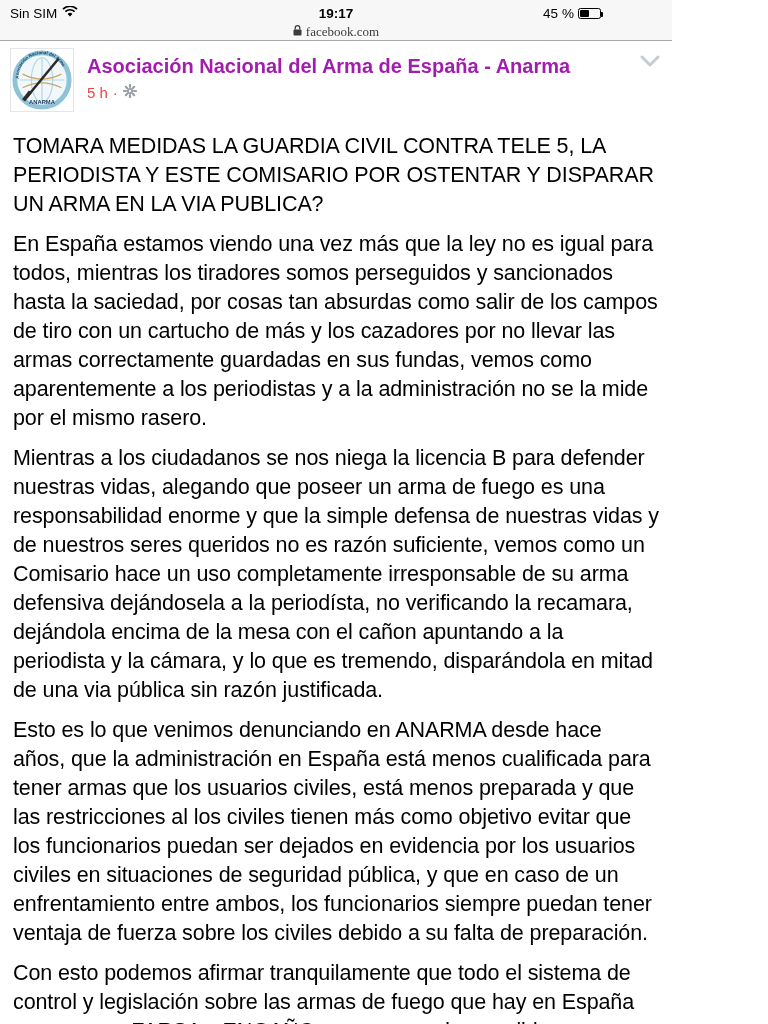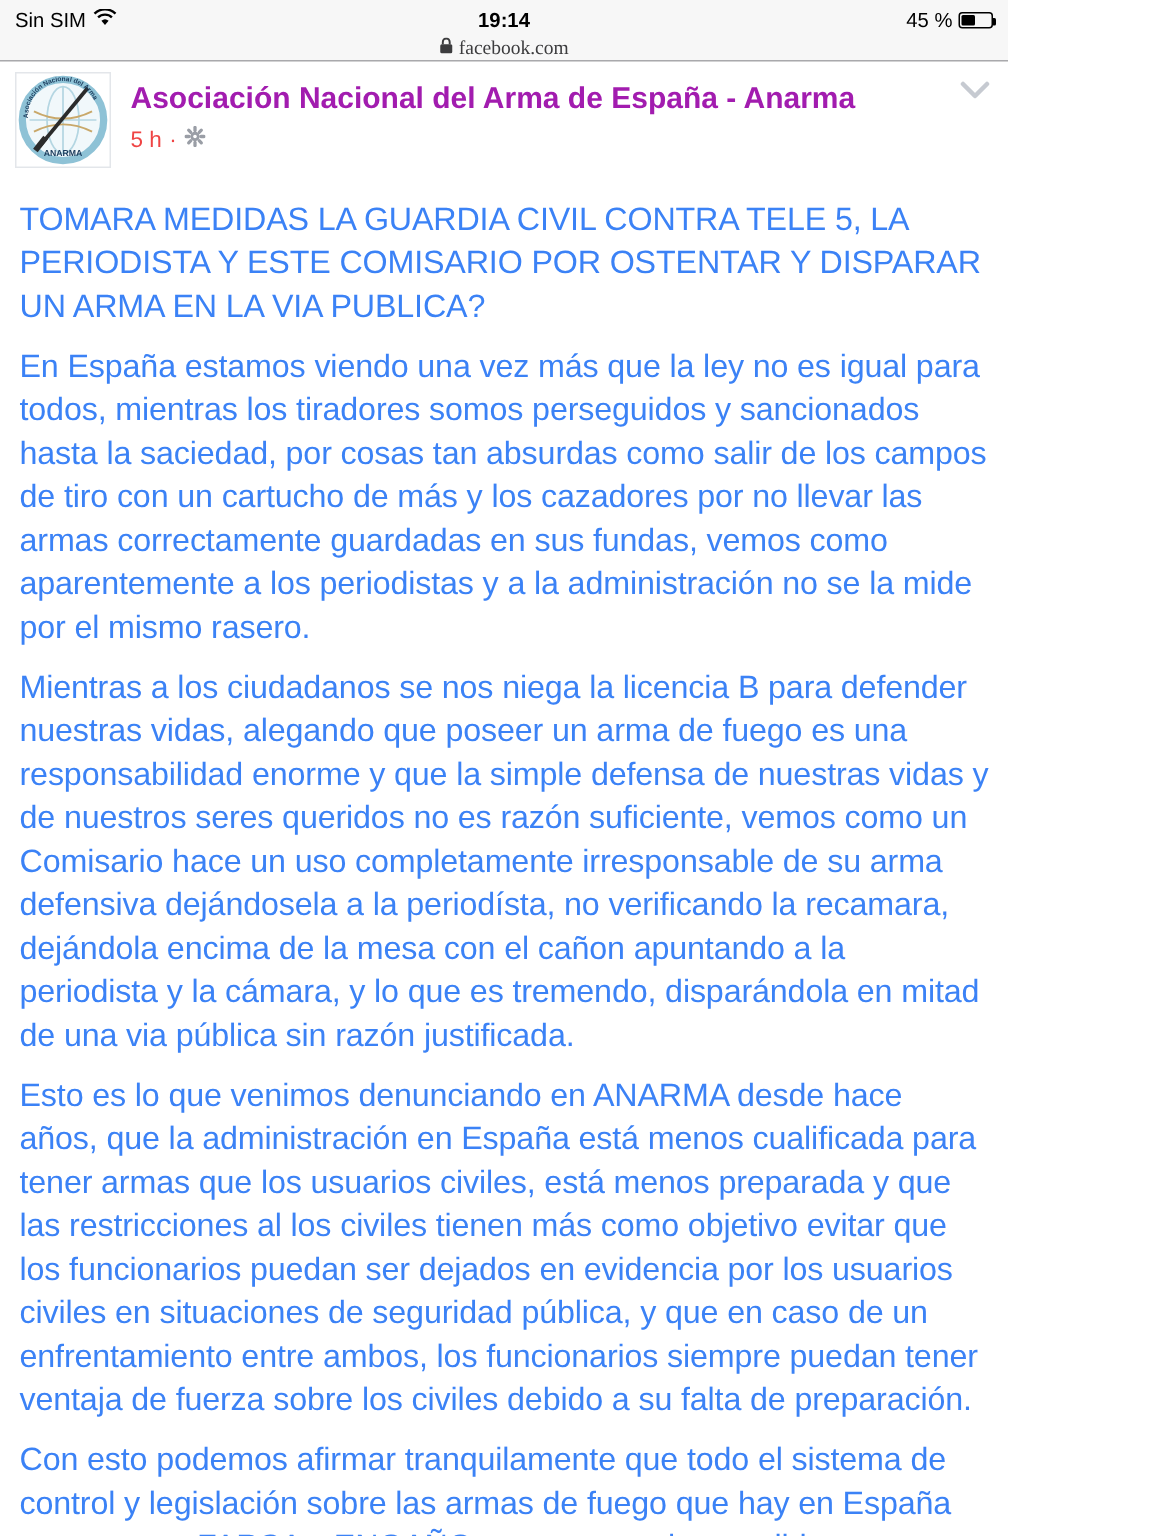--- a/index.html
+++ b/index.html
@@ -18,21 +18,21 @@
     height: 41px;
     padding-top: 3px;
   }
   .status-row {
     display: flex; align-items: center;
     height: 20px; padding: 0 10px;
     font-size: 13.5px; color: #000;
   }
   .status-left { display: flex; align-items: center; gap: 5px; width: 180px; }
   .status-center { flex: 1; text-align: center; font-weight: 700; }
-  .status-right { width: 180px; display: flex; align-items: center; justify-content: flex-end; gap: 4px; }
+  .status-right { width: 180px; display: flex; align-items: center; justify-content: center; gap: 4px; }
   .battery {
     position: relative; width: 23px; height: 11px;
     border: 1px solid #000; border-radius: 2.5px;
     display: inline-block;
   }
   .battery .fill { position: absolute; left: 1px; top: 1px; bottom: 1px; width: 45%; background: #000; border-radius: 1px; }
   .battery .nub { position: absolute; right: -3px; top: 3px; width: 2px; height: 5px; background: #000; border-radius: 0 1px 1px 0; }
   .url-row {
     height: 17px; display: flex; align-items: center; justify-content: center; gap: 4px;
     font-size: 13px; color: #3c3c3e; font-family: Liberation Serif, serif;
@@ -55,42 +55,42 @@
     text-decoration: none; display: block; cursor: pointer;
   }
   .sub-row {
     margin-top: 5px; color: #ef4444; font-size: 15px;
     display: flex; align-items: center; gap: 5px;
   }
   .chevron-btn { position: absolute; right: 12px; top: 12px; cursor: pointer; }
 
   .post-body { padding: 0 13px; }
   .post-body p {
-    font-size: 21.5px; line-height: 29px; color: #3b82f6;
+    font-size: 21.5px; line-height: 29px; color: #000000;
     margin: 11px 0; letter-spacing: -0.1px;
   }
 </style>
 </head>
 <body>
 
 <div class="screen">
 
   <div class="statusbar-wrap">
     <div class="status-row">
       <div class="status-left">
         <span>Sin SIM</span>
         <span>
           <svg width="16" height="12" viewBox="0 0 16 12">
             <path d="M8 10.6 L5.6 7.9 A3.6 3.6 0 0 1 10.4 7.9 Z" fill="#000"></path>
             <path d="M3.4 5.6 A6.6 6.6 0 0 1 12.6 5.6" fill="none" stroke="#000" stroke-width="1.6"></path>
             <path d="M1 3.1 A10 10 0 0 1 15 3.1" fill="none" stroke="#000" stroke-width="1.6"></path>
           </svg>
         </span>
       </div>
-      <div class="status-center">19:14</div>
+      <div class="status-center">19:17</div>
       <div class="status-right">
         <span>45 %</span>
         <span class="battery">
             <span class="fill"></span>
             <span class="nub"></span>
           </span>
       </div>
     </div>
     <div class="url-row">
       <span>

